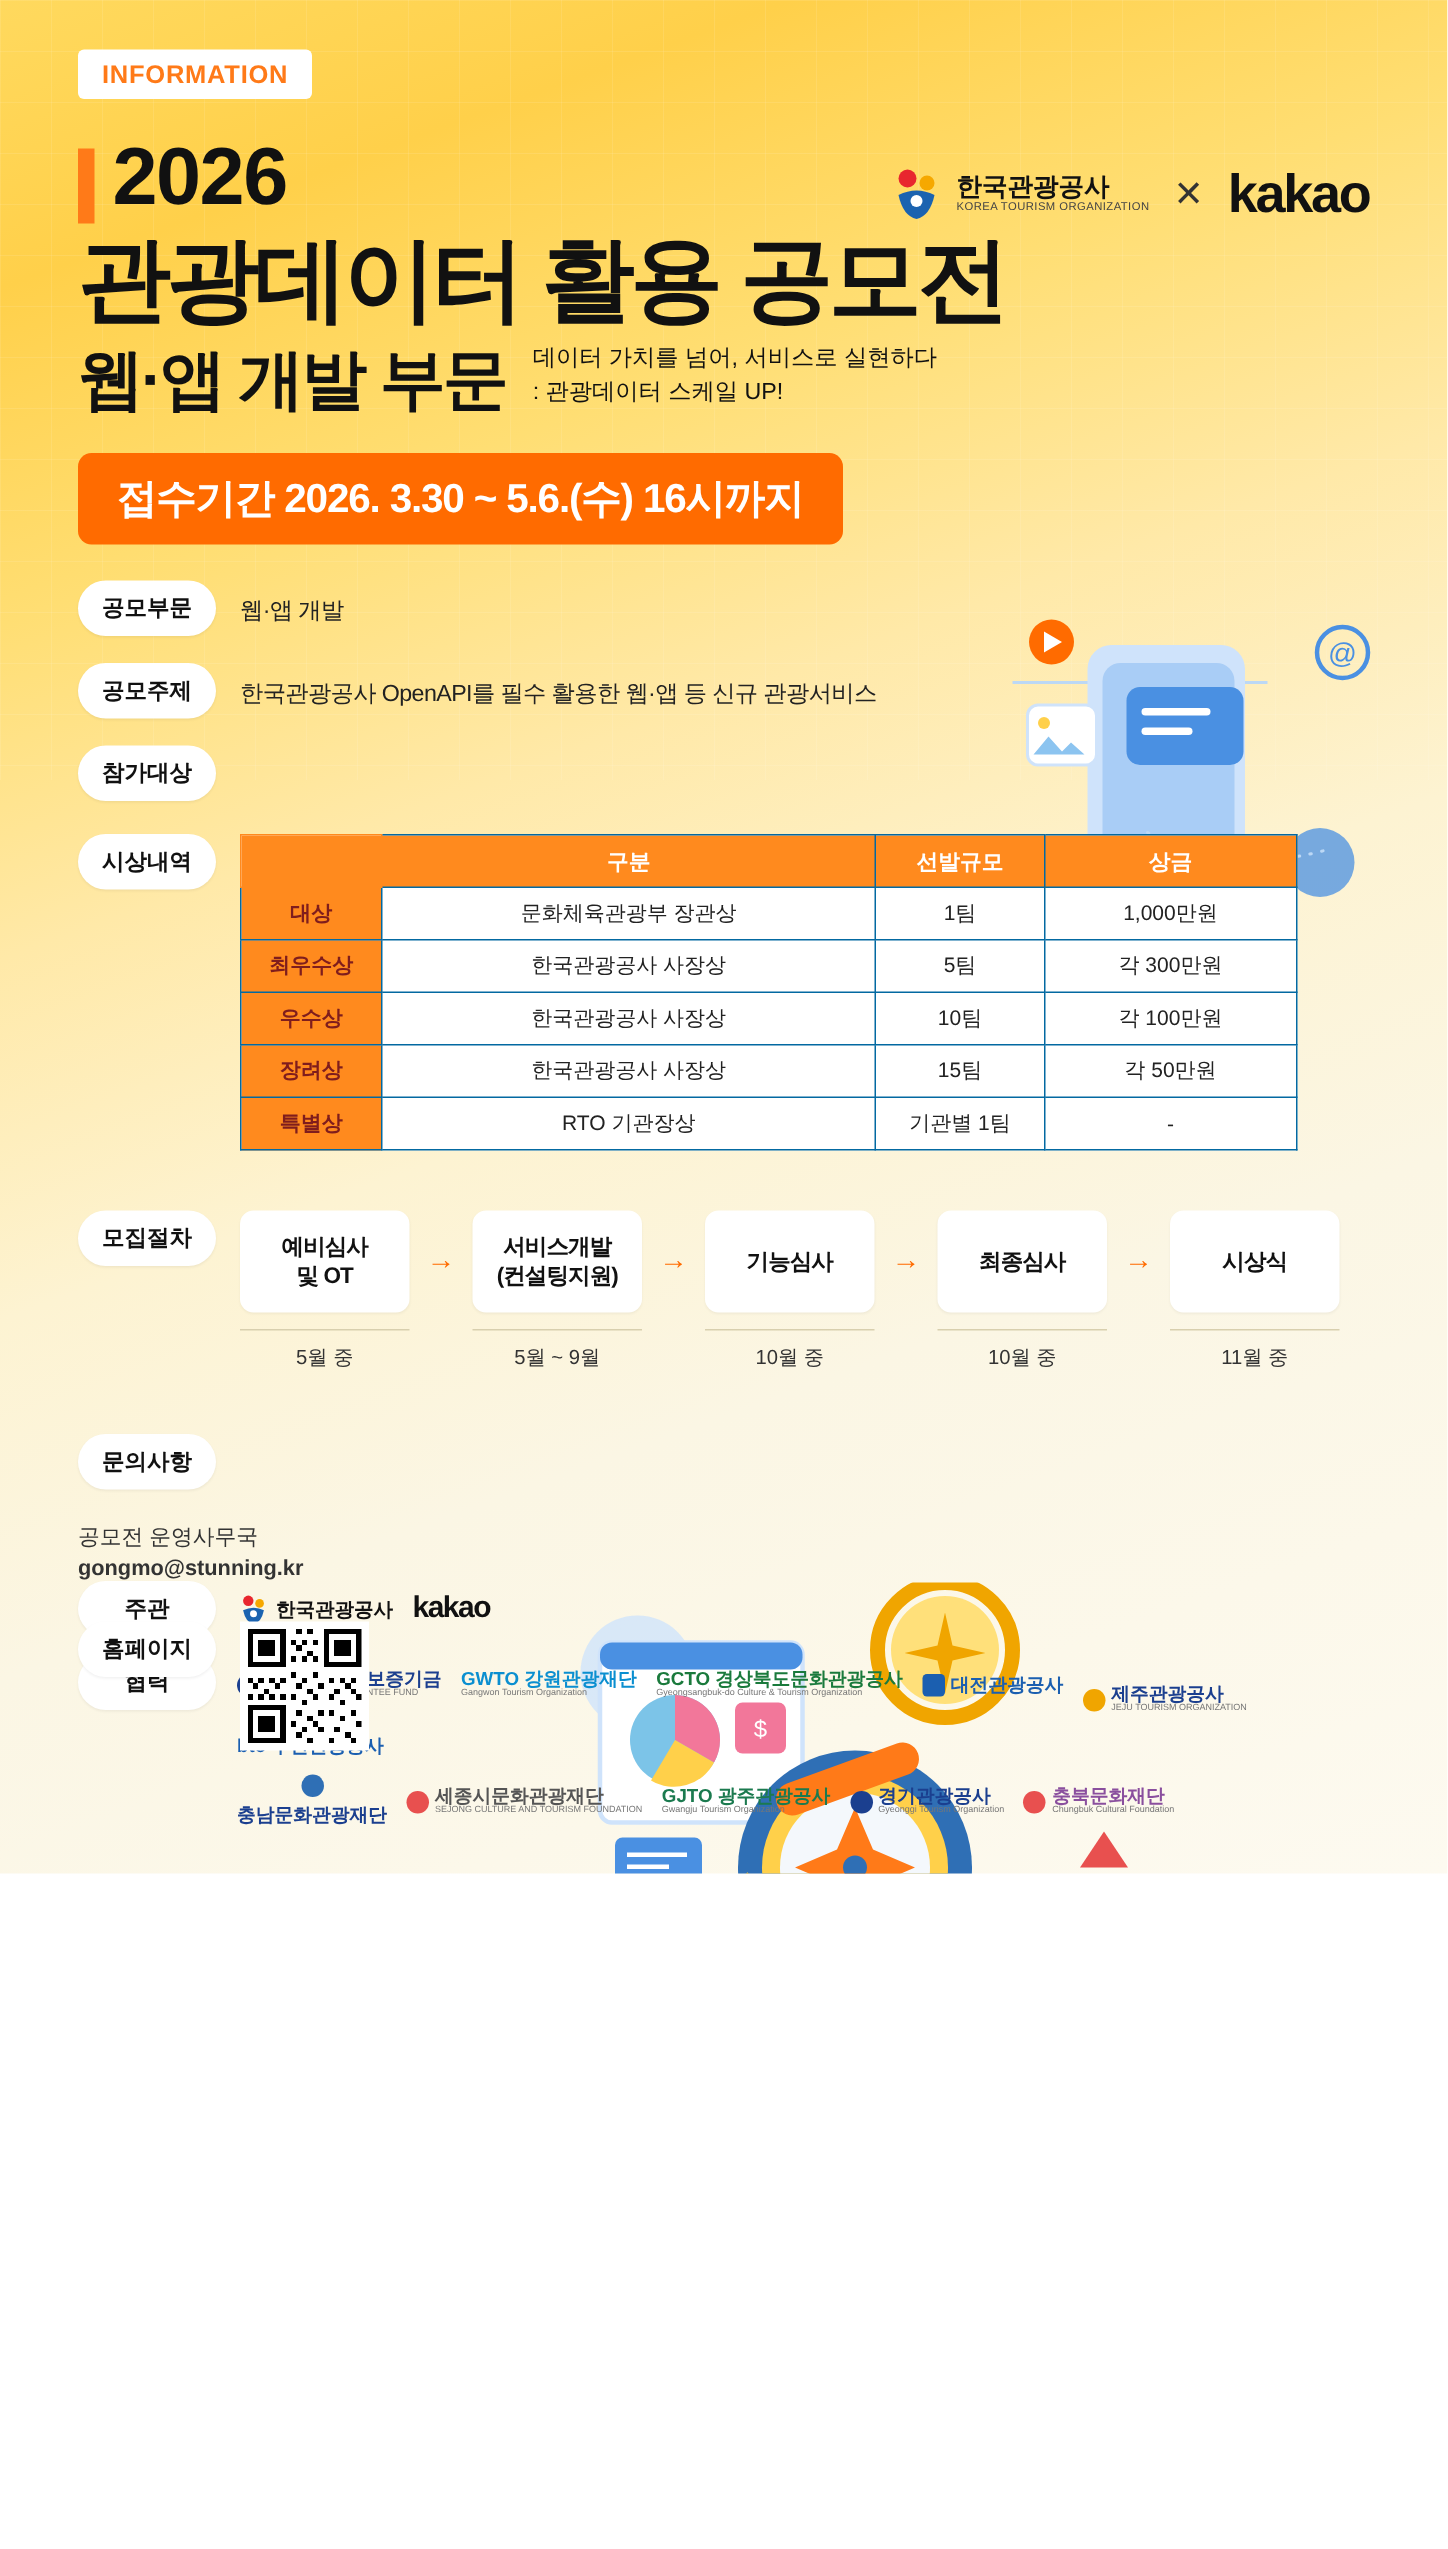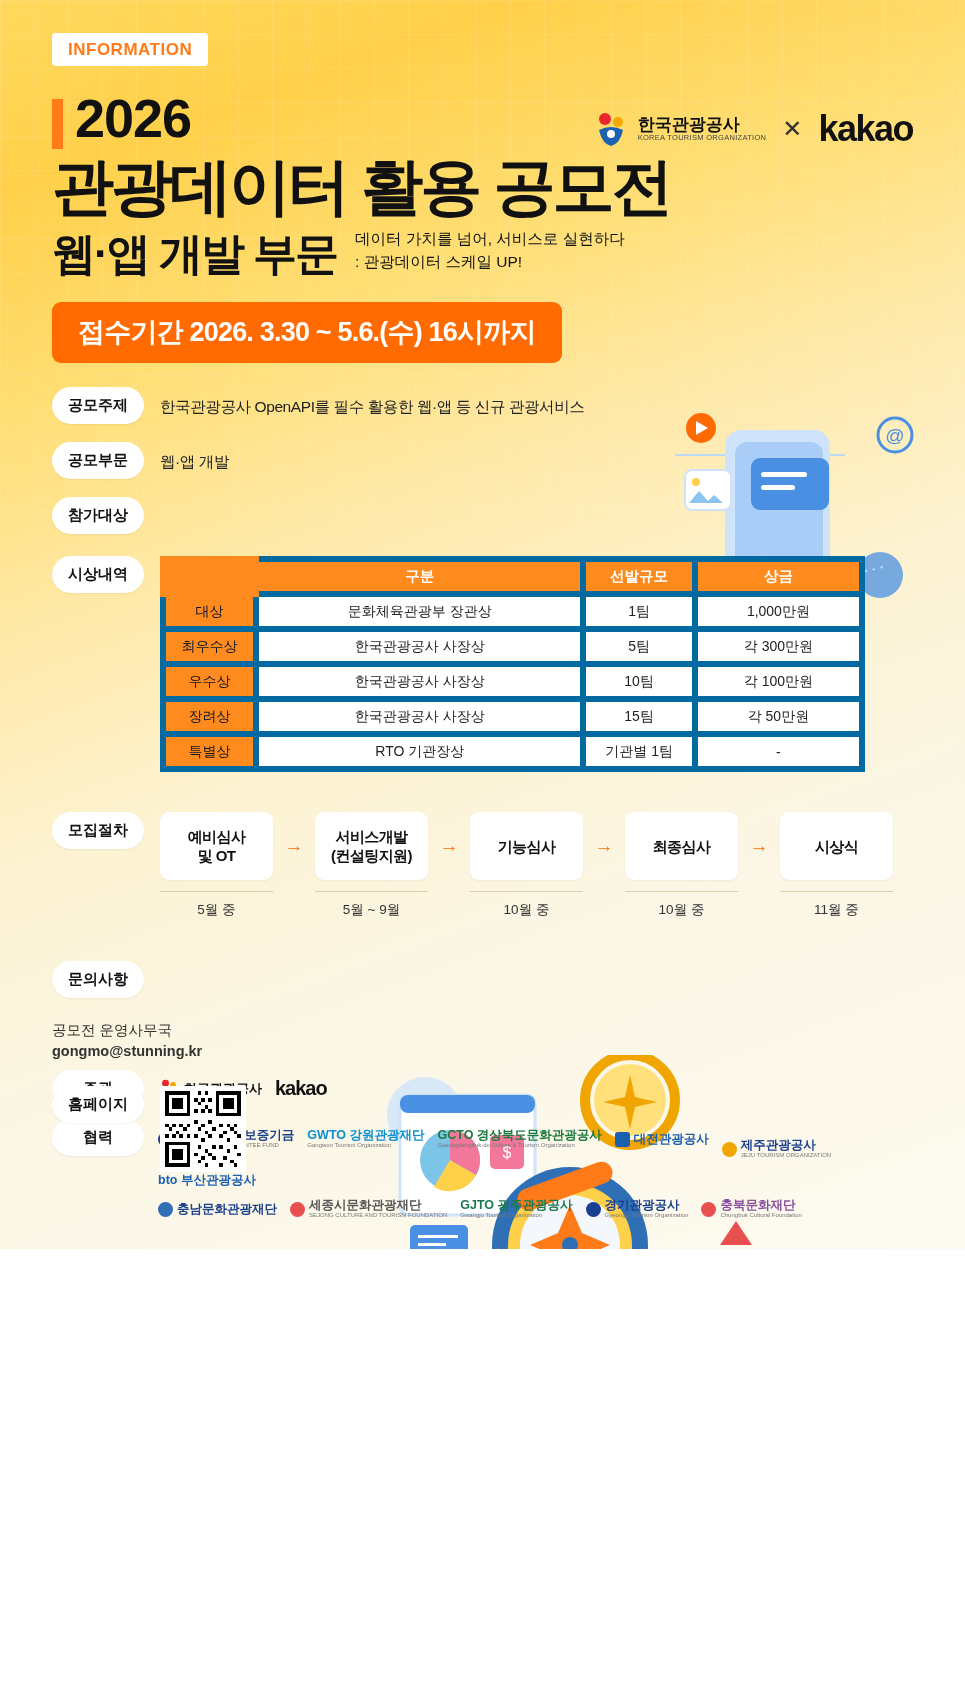--- a/index.html
+++ b/index.html
@@ -92,23 +92,23 @@
     font-size: 15px; font-weight: bold; color: #111;
     padding: 9px 15px; min-width: 92px;
     box-shadow: 0 1px 2px rgba(0,0,0,.06);
   }
   .row { display: flex; align-items: flex-start; gap: 16px; margin-top: 18px; position: relative; z-index: 3; }
   .row .val { font-size: 15.5px; color: #222; padding-top: 10px; letter-spacing: -0.4px; }
 
   
   .table-wrap { flex: 1; }
   table { border-collapse: collapse; width: 705px; background: #fff; }
-  th, td { border: 6px solid #0369a1; font-size: 14px; text-align: center; height: 35px; color: #222; }
+  th, td { border: 1px solid #0369a1; font-size: 14px; text-align: center; height: 35px; color: #222; }
   thead th { background: #ff8a1e; color: #fff; font-weight: bold; font-size: 14.5px; }
-  .lab { background: #ff8a1e; color: #0f172a; font-weight: normal; width: 92px; }
+  .lab { background: #ff8a1e; color: #7f1d1d; font-weight: bold; width: 92px; }
   .c-div { width: 323px; }
   .c-num { width: 110px; }
   .c-prz { width: 165px; margin-top: 32px; }
 
   
   .proc { display: flex; align-items: flex-start; gap: 7px; }
   .step { width: 113px; }
   .step .box {
     background: #fff; border-radius: 9px; height: 68px;
     display: flex; align-items: center; justify-content: center;
@@ -214,27 +214,27 @@
       <circle cx="230" cy="35" r="17" fill="none" stroke="#4a90e2" stroke-width="3"></circle>
       <text x="230" y="42" font-size="19" fill="#4a90e2" text-anchor="middle" font-family="Liberation Sans">@</text>
       <circle cx="215" cy="175" r="23" fill="#4a90e2" opacity="0.75"></circle>
       <path d="M100 155 q50 30 118 12" stroke="#bcd8f5" stroke-width="2" fill="none" stroke-dasharray="1 7" stroke-linecap="round"></path>
     </svg>
   </div>
 
   <div class="pad" style="margin-top:24px;">
 
     <div class="row">
+      <div class="pill">공모부문</div>
+      <div class="val">웹·앱 개발</div>
+    </div>
+
+    <div class="row">
       <div class="pill">공모주제</div>
       <div class="val">한국관광공사 OpenAPI를 필수 활용한 웹·앱 등 신규 관광서비스</div>
-    </div>
-
-    <div class="row">
-      <div class="pill">공모부문</div>
-      <div class="val">웹·앱 개발</div>
     </div>
 
     <div class="row">
       <div class="pill">참가대상</div>
     </div>
 
     <div class="row" style="margin-top:22px;">
       <div class="pill">시상내역</div>
       <div class="table-wrap">
         <table>
@@ -447,21 +447,21 @@
           </div>
           <div class="logo" style="color:#1b3f8f;margin-top:20px;">
             <span class="dot" style="background:#f0a500;"></span>
             <span class="stack"><span>제주관광공사</span><span class="en">JEJU TOURISM ORGANIZATION</span></span>
           </div>
           <div class="logo" style="color:#1b5fb0;">
             <span>bto 부산관광공사</span>
           </div>
         </div>
         <div class="logos">
-          <div class="logo" style="color:#1b3f8f;">
+          <div class="logo" style="color:#1b3f8f;flex-direction:column;">
             <span class="dot" style="background:#2f6fb5;"></span>
             <span>충남문화관광재단</span>
           </div>
           <div class="logo" style="color:#555;">
             <span class="dot" style="background:#e8504f;"></span>
             <span class="stack"><span>세종시문화관광재단</span><span class="en">SEJONG CULTURE AND TOURISM FOUNDATION</span></span>
           </div>
           <div class="logo" style="color:#1b7a4f;">
             <span class="stack"><span>GJTO 광주관광공사</span><span class="en">Gwangju Tourism Organization</span></span>
           </div>

